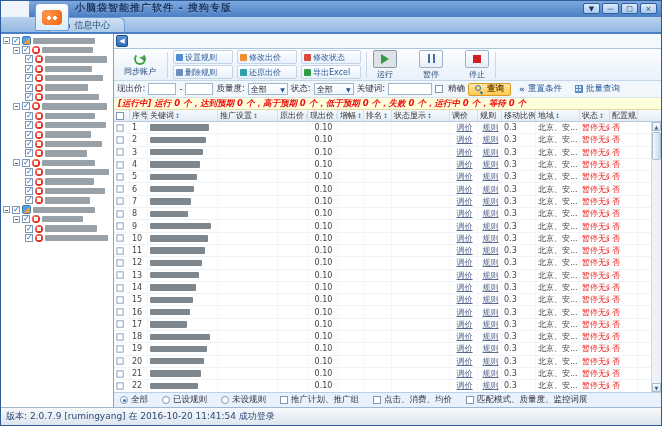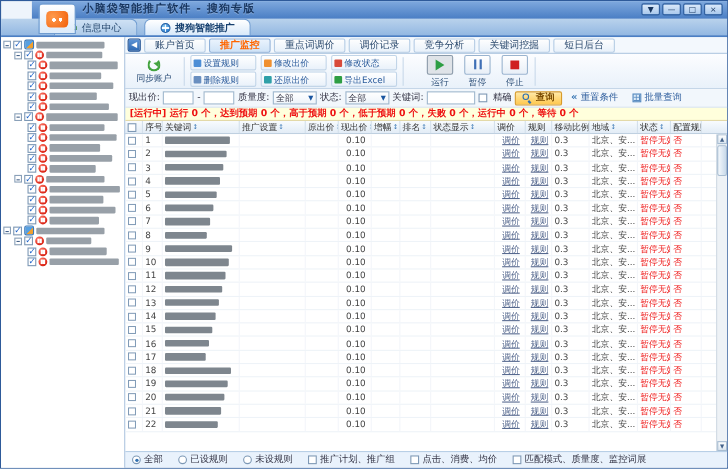--- a/index.html
+++ b/index.html
@@ -58,21 +58,21 @@
   .toolbar { height:32px; flex:0 0 32px; background:linear-gradient(#fcfdff,#e9f1fa); border-bottom:1px solid #c5d6e8; display:flex; align-items:center; padding:1px 4px; }
   .tb-sep { width:1px; height:26px; background:#c9d9ea; margin:0 5px; }
   .sync-btn { width:44px; display:flex; flex-direction:column; align-items:center; gap:1px; cursor:pointer; }
   .sync-icon { width:12px; height:12px; border:2px solid #43a33f; border-top-color:transparent; border-radius:50%; position:relative; }
   .sync-icon::after { content:""; position:absolute; right:-3px; top:-2px; border:3px solid transparent; border-bottom:4px solid #43a33f; transform:rotate(40deg); }
   .tb-label { font-size:8px; color:#274a74; }
   .rule-grid { display:grid; grid-template-columns:repeat(3,60px); grid-auto-rows:14px; gap:1px 4px; }
   .mini-btn { display:flex; align-items:center; gap:2px; font-size:8px; color:#2c5c9c; background:linear-gradient(#ffffff,#e9f1fa); border:1px solid #c2d5e8; border-radius:2px; padding:0 2px; cursor:pointer; white-space:nowrap; }
   .sq { width:7px; height:7px; border-radius:1px; flex:0 0 7px; }
   .c0{background:#4d8ed6;} .c1{background:#f09030;} .c2{background:#d84a3a;} .c3{background:#6a8fc0;} .c4{background:#2fa0a8;} .c5{background:#2e9e44;}
-  .run-group { display:flex; gap:8px; align-items:flex-start;margin-left:15px; }
+  .run-group { display:flex; gap:20px; align-items:flex-start; }
   .run-btn { width:26px; display:flex; flex-direction:column; align-items:center; gap:1px; cursor:pointer; }
   .run-face { width:24px; height:18px; border:1px solid #9ab4cf; border-radius:2px; background:linear-gradient(#ffffff,#e8eff7); display:flex; align-items:center; justify-content:center; }
   .run-face.pressed { background:#dfe3e8; border-color:#8b9aa9; }
   .tri-play { width:0; height:0; border-left:8px solid #2e9e44; border-top:5px solid transparent; border-bottom:5px solid transparent; }
   .bars-pause { width:7px; height:9px; border-left:2.5px solid #3f6fb5; border-right:2.5px solid #3f6fb5; }
   .sq-stop { width:8px; height:8px; background:#d02020; }
   .query-col { display:flex; flex-direction:column; gap:3px; margin-left:2px; }
   .queryrank { display:flex; align-items:center; gap:3px; font-size:8px; color:#2c5c9c; cursor:pointer; }
   .mag { position:relative; width:9px; height:9px; flex:0 0 9px; }
   .mag::before { content:""; position:absolute; left:0; top:0; width:4px; height:4px; border:1.5px solid #e08a00; border-radius:50%; }
@@ -85,21 +85,21 @@
   .filter-row { height:17px; flex:0 0 17px; background:#f2f7fc; border-bottom:1px solid #d5e2ef; display:flex; align-items:center; gap:3px; padding:0 3px; font-size:8.5px; color:#334; }
   .f-input { height:12px; border:1px solid #9fb7ce; background:#fff; font-size:8px; padding:0 2px; }
   .f-select { height:12px; border:1px solid #9fb7ce; background:linear-gradient(#fff,#eef4fa); display:flex; align-items:center; justify-content:space-between; font-size:8px; padding:0 2px; cursor:pointer; }
   .search-btn { display:flex; align-items:center; gap:3px; height:13px; padding:0 6px; font-size:8.5px; color:#7a4a00; font-weight:bold;
                 background:linear-gradient(#ffe9a8,#ffc84e); border:1px solid #d89b2a; border-radius:2px; cursor:pointer; }
   .flat-btn { display:flex; align-items:center; gap:3px; height:13px; padding:0 5px; font-size:8.5px; color:#2c5c9c; cursor:pointer; }
   .undo-glyph { color:#2f6fb0; font-size:9px; font-weight:bold; }
   .grid-glyph { width:8px; height:8px; border:1px solid #5a8cc0;
         background:linear-gradient(#5a8cc0 1px, transparent 1px) 0 2px/8px 3px, linear-gradient(90deg,#5a8cc0 1px, transparent 1px) 2px 0/3px 8px, #dcebf8; }
   
-  .run-status { height:12px; flex:0 0 12px; background:#ffffdc; border-bottom:1px solid #e3d9a8; font-size:8.5px; color:#ee1111; font-weight:bold; line-height:11px; padding-left:4px; white-space:nowrap; overflow:hidden; }
+  .run-status { height:12px; flex:0 0 12px; background:#ffffdc; border-bottom:1px solid #e3d9a8; font-size:8.5px; color:#ee1111; font-weight:bold; line-height:11px; padding-left:4px; white-space:nowrap; overflow:hidden;font-style:italic; }
   
   .thead { height:12px; flex:0 0 12px; display:flex; background:linear-gradient(#f8fbfe,#e2ecf6); border-bottom:1px solid #b9cbdd; padding-right:10px; }
   .th { font-size:8px; color:#333; display:flex; align-items:center; gap:1px; padding-left:2px; border-right:1px solid #d4e0ec; overflow:hidden; white-space:nowrap; }
   .sort { color:#2f6fb0; font-size:6px; }
   .tbody { flex:1; position:relative; overflow:hidden; background:#fff; }
   .rows { position:absolute; inset:0 10px 0 0; }
   .tr { height:12.3px; display:flex; border-bottom:1px solid #eef3f8; }
   .td { font-size:8px; color:#444; display:flex; align-items:center; padding-left:2px; border-right:1px solid #f3f6fa; overflow:hidden; white-space:nowrap; }
   .td .cb { transform:scale(.9); }
   .kw-redact { height:6.4px; border-radius:1px; background:#7e868e; filter:blur(.4px); }
@@ -135,24 +135,20 @@
       <div class="win-btn">□</div>
       <div class="win-btn">×</div>
     </div>
   </div>
 
   <div class="tabstrip">
     <div class="apptab">
       <span class="house-icon">⌂</span>
       <span>信息中心</span>
     </div>
-    <div class="apptab active">
-      <span class="globe-icon"></span>
-      <span>搜狗智能推广</span>
-    </div>
   </div>
 
   <div class="content">
 
     <div class="sidebar">
       <div class="tree" id="tree">
           <div class="tree-row" style="padding-left: 0px;">
             <span class="expander"></span>
             <span class="cb checked"></span>
             <span class="acct-icon"></span>
@@ -267,29 +263,20 @@
             <span class="cb checked"></span>
             <span class="pause-icon"></span>
             <span class="redact" style="width: 63px;"></span>
           </div>
         </div>
     </div>
 
     <div class="main">
       <div class="mtab-row">
         <div class="back-btn">◀</div>
-        <div id="mtabs" style="display:flex;gap:3px;">
-            <div class="mtab">账户首页</div>
-            <div class="mtab active">推广监控</div>
-            <div class="mtab">重点词调价</div>
-            <div class="mtab">调价记录</div>
-            <div class="mtab">竞争分析</div>
-            <div class="mtab">关键词挖掘</div>
-            <div class="mtab">短日后台</div>
-          </div>
       </div>
 
       <div class="toolbar">
         <div class="sync-btn">
           <div class="sync-icon"></div>
           <div class="tb-label">同步账户</div>
         </div>
         <div class="tb-sep"></div>
         <div class="rule-grid" id="ruleGrid">
             <div class="mini-btn">
@@ -1016,13 +1003,16 @@
             <span>点击、消费、均价</span>
           </span>
           <span class="opt">
             <span class="cb"></span>
             <span>匹配模式、质量度、监控词展</span>
           </span>
         </div>
     </div>
   </div>
 
+  <div class="statusbar">
+    <span class="status-text">版本: 2.0.7.9 [rumingyang] 在 2016-10-20 11:41:54 成功登录</span>
+  </div>
 </div>
 
 </body></html>

